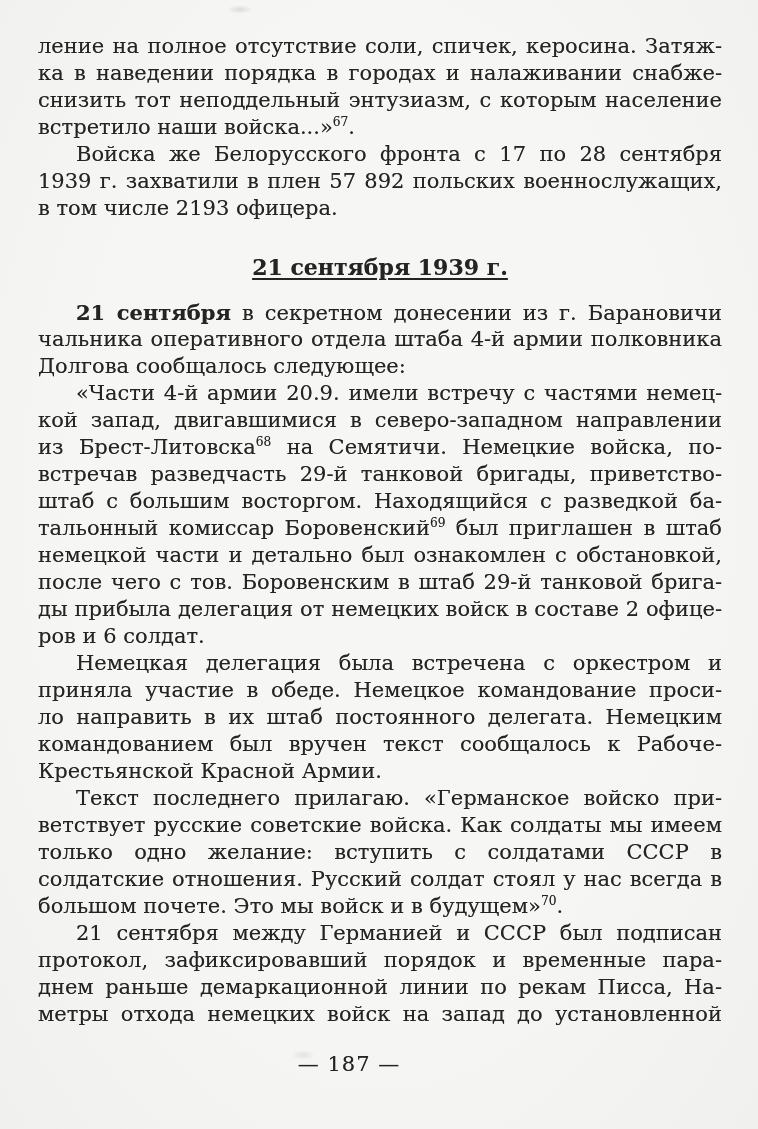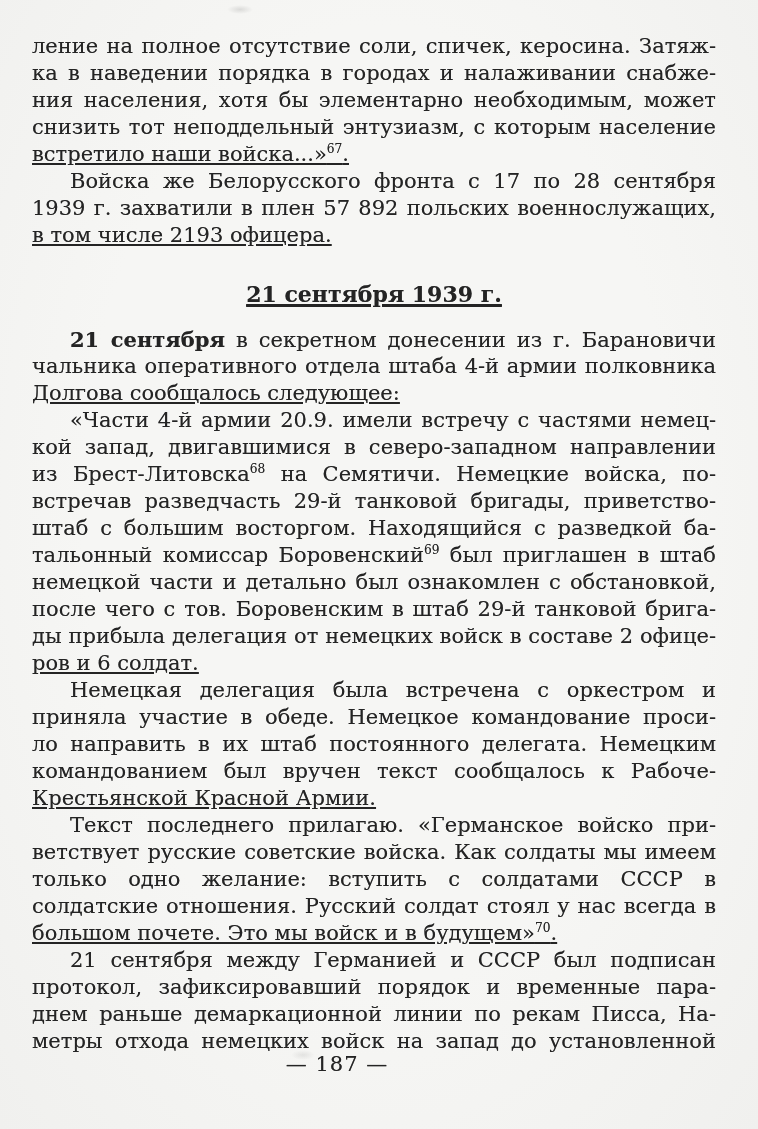--- a/index.html
+++ b/index.html
@@ -10,36 +10,35 @@
     position: relative;
     width: 758px;
     height: 1129px;
     background: radial-gradient(ellipse at 50% 45%, #f6f6f4 55%, #f0f0ee 100%);
     font-family: "DejaVu Serif", serif;
     color: #242424;
     overflow: hidden;
   }
   .text-column {
     position: absolute;
-    left: 32px;
+    left: 38px;
     top: 33px;
     width: 684px;
   }
   .line {
     font-size: 21px;
     height: 27px;
     line-height: 27px;
     text-align: justify;
     text-align-last: justify;
     overflow: hidden;
     text-shadow: 0 0 0.5px rgba(20,20,20,0.45);
   }
   .line.last {
     text-align-last: left;
-    text-decoration: underline;
   }
   .line.indent {
     text-indent: 38px;
   }
   .block.heading {
     margin: 30px 0 17px 0;
   }
   .block.heading .line {
     height: 30px;
     line-height: 30px;
@@ -49,21 +48,21 @@
   }
   .bold { font-weight: bold; }
   .underline { text-decoration: underline; text-underline-offset: 3px; }
   sup {
     font-size: 0.58em;
     vertical-align: super;
     line-height: 0;
   }
   .footer {
     position: absolute;
-    left: 0;
+    left: 12px;
     width: 674px;
     top: 1052px;
     text-align: center;
     font-size: 21px;
     letter-spacing: 1px;
     text-shadow: 0 0 0.5px rgba(20,20,20,0.45);
   }
   .smudge {
     position: absolute;
     border-radius: 50%;
@@ -80,21 +79,20 @@
 </style>
 </head>
 <body>
 
 <div class="page">
   <div class="smudge smudge-top"></div>
   <div class="text-column">
       <div class="block para">
         <div class="line"><span>ление на полное отсутствие соли, спичек, керосина. Затяж-</span></div>
         <div class="line"><span>ка в наведении порядка в городах и налаживании снабже-</span></div>
-        <div class="line"><span>ния населения, хотя бы элементарно необходимым, может</span></div>
         <div class="line"><span>снизить тот неподдельный энтузиазм, с которым население</span></div>
         <div class="line last"><span>встретило наши войска...»</span><sup>67</sup><span>.</span></div>
       </div>
       <div class="block para">
         <div class="line indent"><span>Войска же Белорусского фронта с 17 по 28 сентября</span></div>
         <div class="line"><span>1939 г. захватили в плен 57 892 польских военнослужащих,</span></div>
         <div class="line last"><span>в том числе 2193 офицера.</span></div>
       </div>
       <div class="block heading">
         <div class="line last"><span class="bold underline">21 сентября 1939 г.</span></div>

